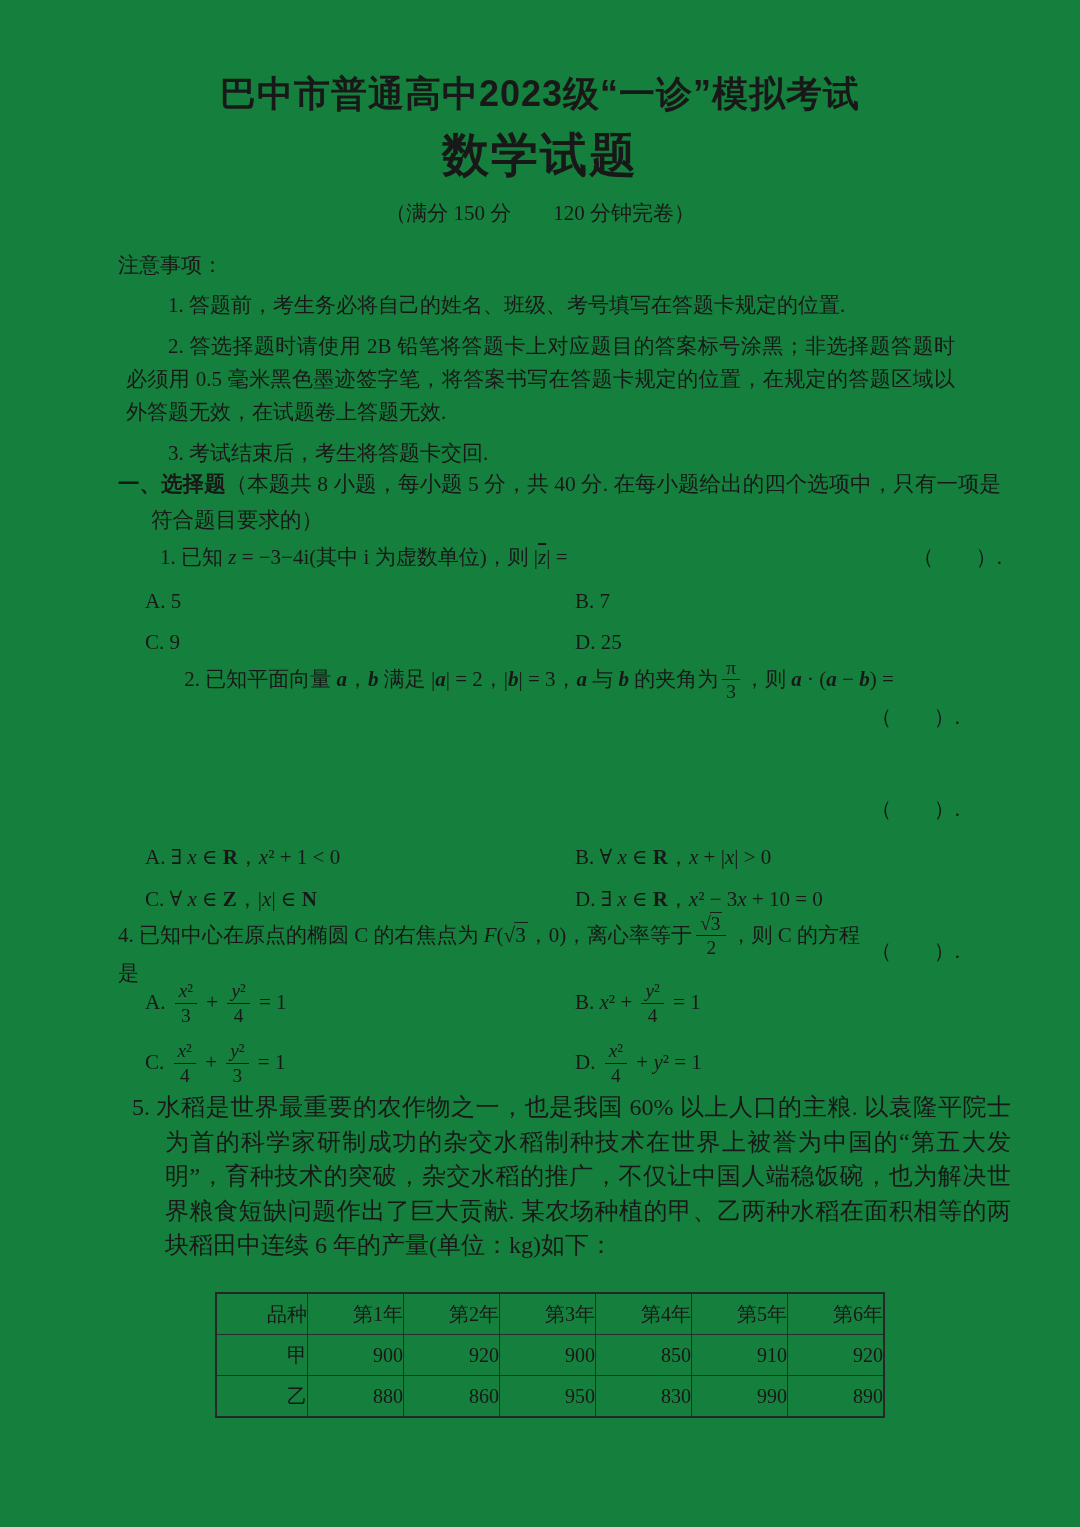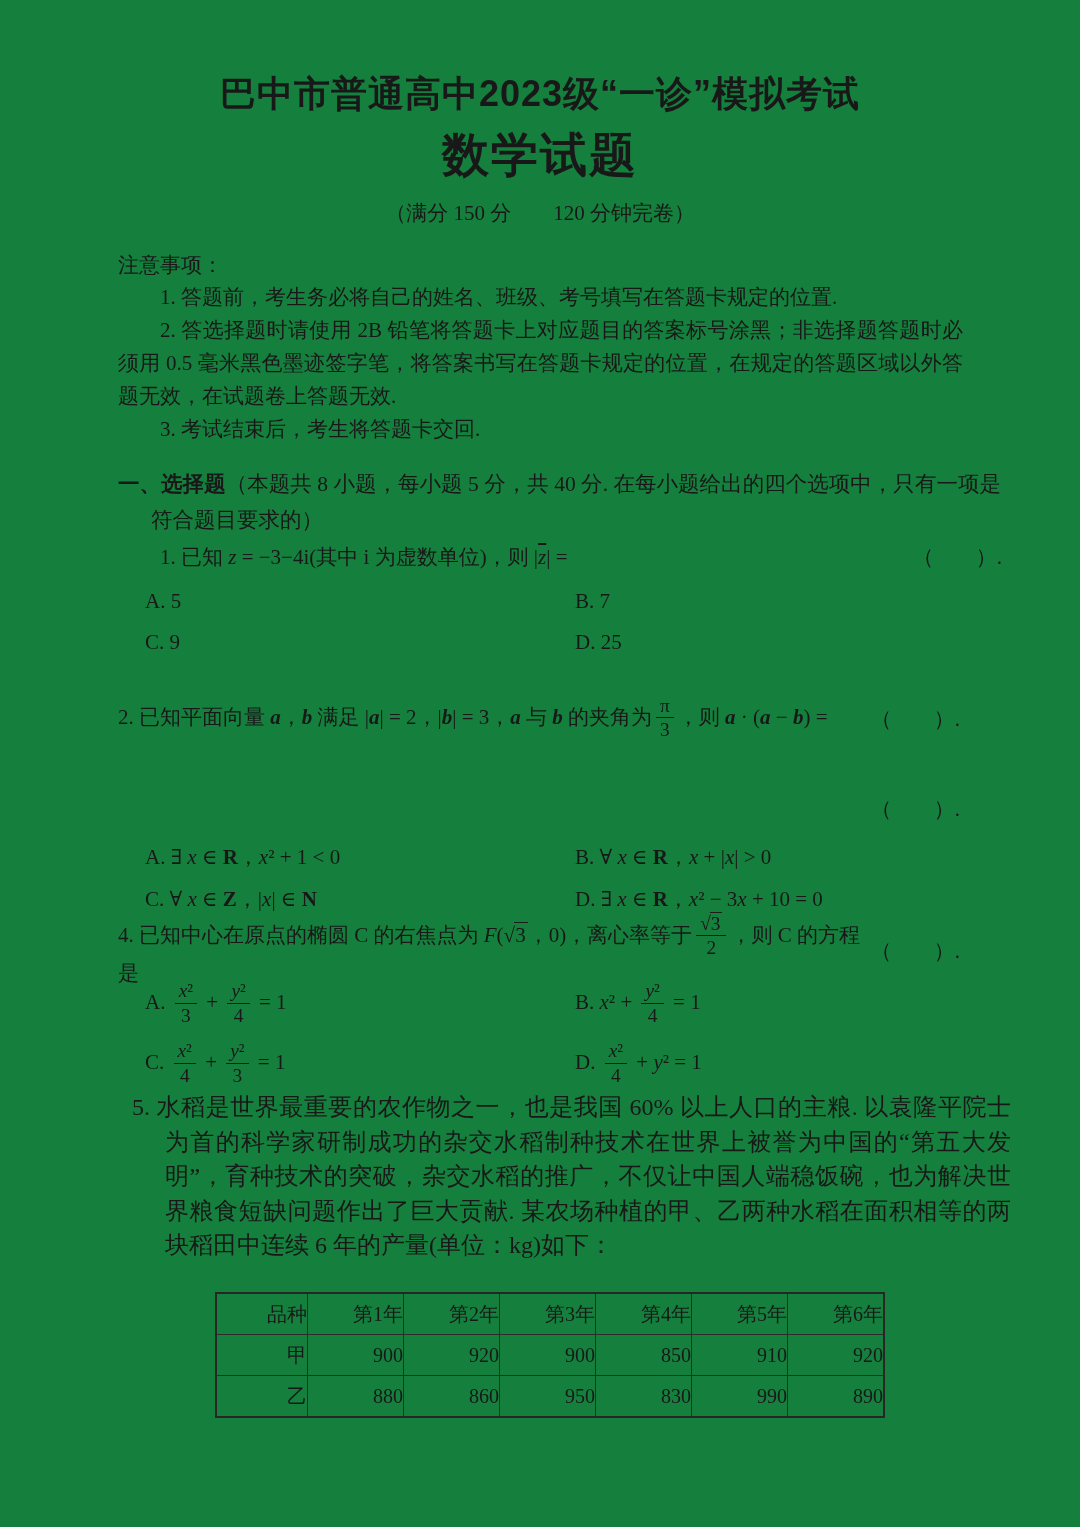--- a/index.html
+++ b/index.html
@@ -23,21 +23,21 @@
   }
   .subtitle {
     top:124px;
     font-family:"Liberation Sans","DejaVu Sans",sans-serif;
     font-weight:700; font-size:47px; letter-spacing:2px;
   }
   .meta { top:199px; font-size:21px; }
 
   .notice { top:248px; left:118px; width:845px; font-size:21px; line-height:33px; }
   .notice-head { font-family:"Liberation Sans","DejaVu Sans",sans-serif; font-weight:400; }
-  .np { margin:0; text-indent:2em; text-align:justify; }
+  .np { margin:8px; text-indent:2em; text-align:justify; }
 
   .sec {
     top:466px; left:118px; width:850px;
     font-size:21.5px; line-height:36px;
     padding-left:33px; text-indent:-33px; text-align:justify;
   }
   .sec-b { font-family:"Liberation Sans","DejaVu Sans",sans-serif; font-weight:700; }
 
   .stem {
     left:118px; width:842px;
@@ -115,21 +115,21 @@
     <span class="stem-text">1. 已知 <span class="i">z</span> = −3−4i(其中 i 为虚数单位)，则 |<span class="ol">z</span>| =</span>
     <span class="bracket">（　　）.</span>
   </div>
   <div class="abs opts" style="top:581px;">
     <div class="opt">A. 5</div>
     <div class="opt">B. 7</div>
     <div class="opt">C. 9</div>
     <div class="opt">D. 25</div>
   </div>
 
-  <div class="abs stem" style="top:696px;">
+  <div class="abs stem" style="top:658px;flex-direction:column;">
     <span class="stem-text">2. 已知平面向量 <span class="bi">a</span>，<span class="bi">b</span> 满足 |<span class="bi">a</span>| = 2，|<span class="bi">b</span>| = 3，<span class="bi">a</span> 与 <span class="bi">b</span> 的夹角为<span class="frac">
           <span class="fn">π</span>
           <span class="fd">3</span>
         </span>，则 <span class="bi">a</span> · (<span class="bi">a</span> − <span class="bi">b</span>) =</span>
     <span class="bracket">（　　）.</span>
   </div>
 
   <div class="abs stem" style="top:795px;">
     <span class="bracket">（　　）.</span>
   </div>

